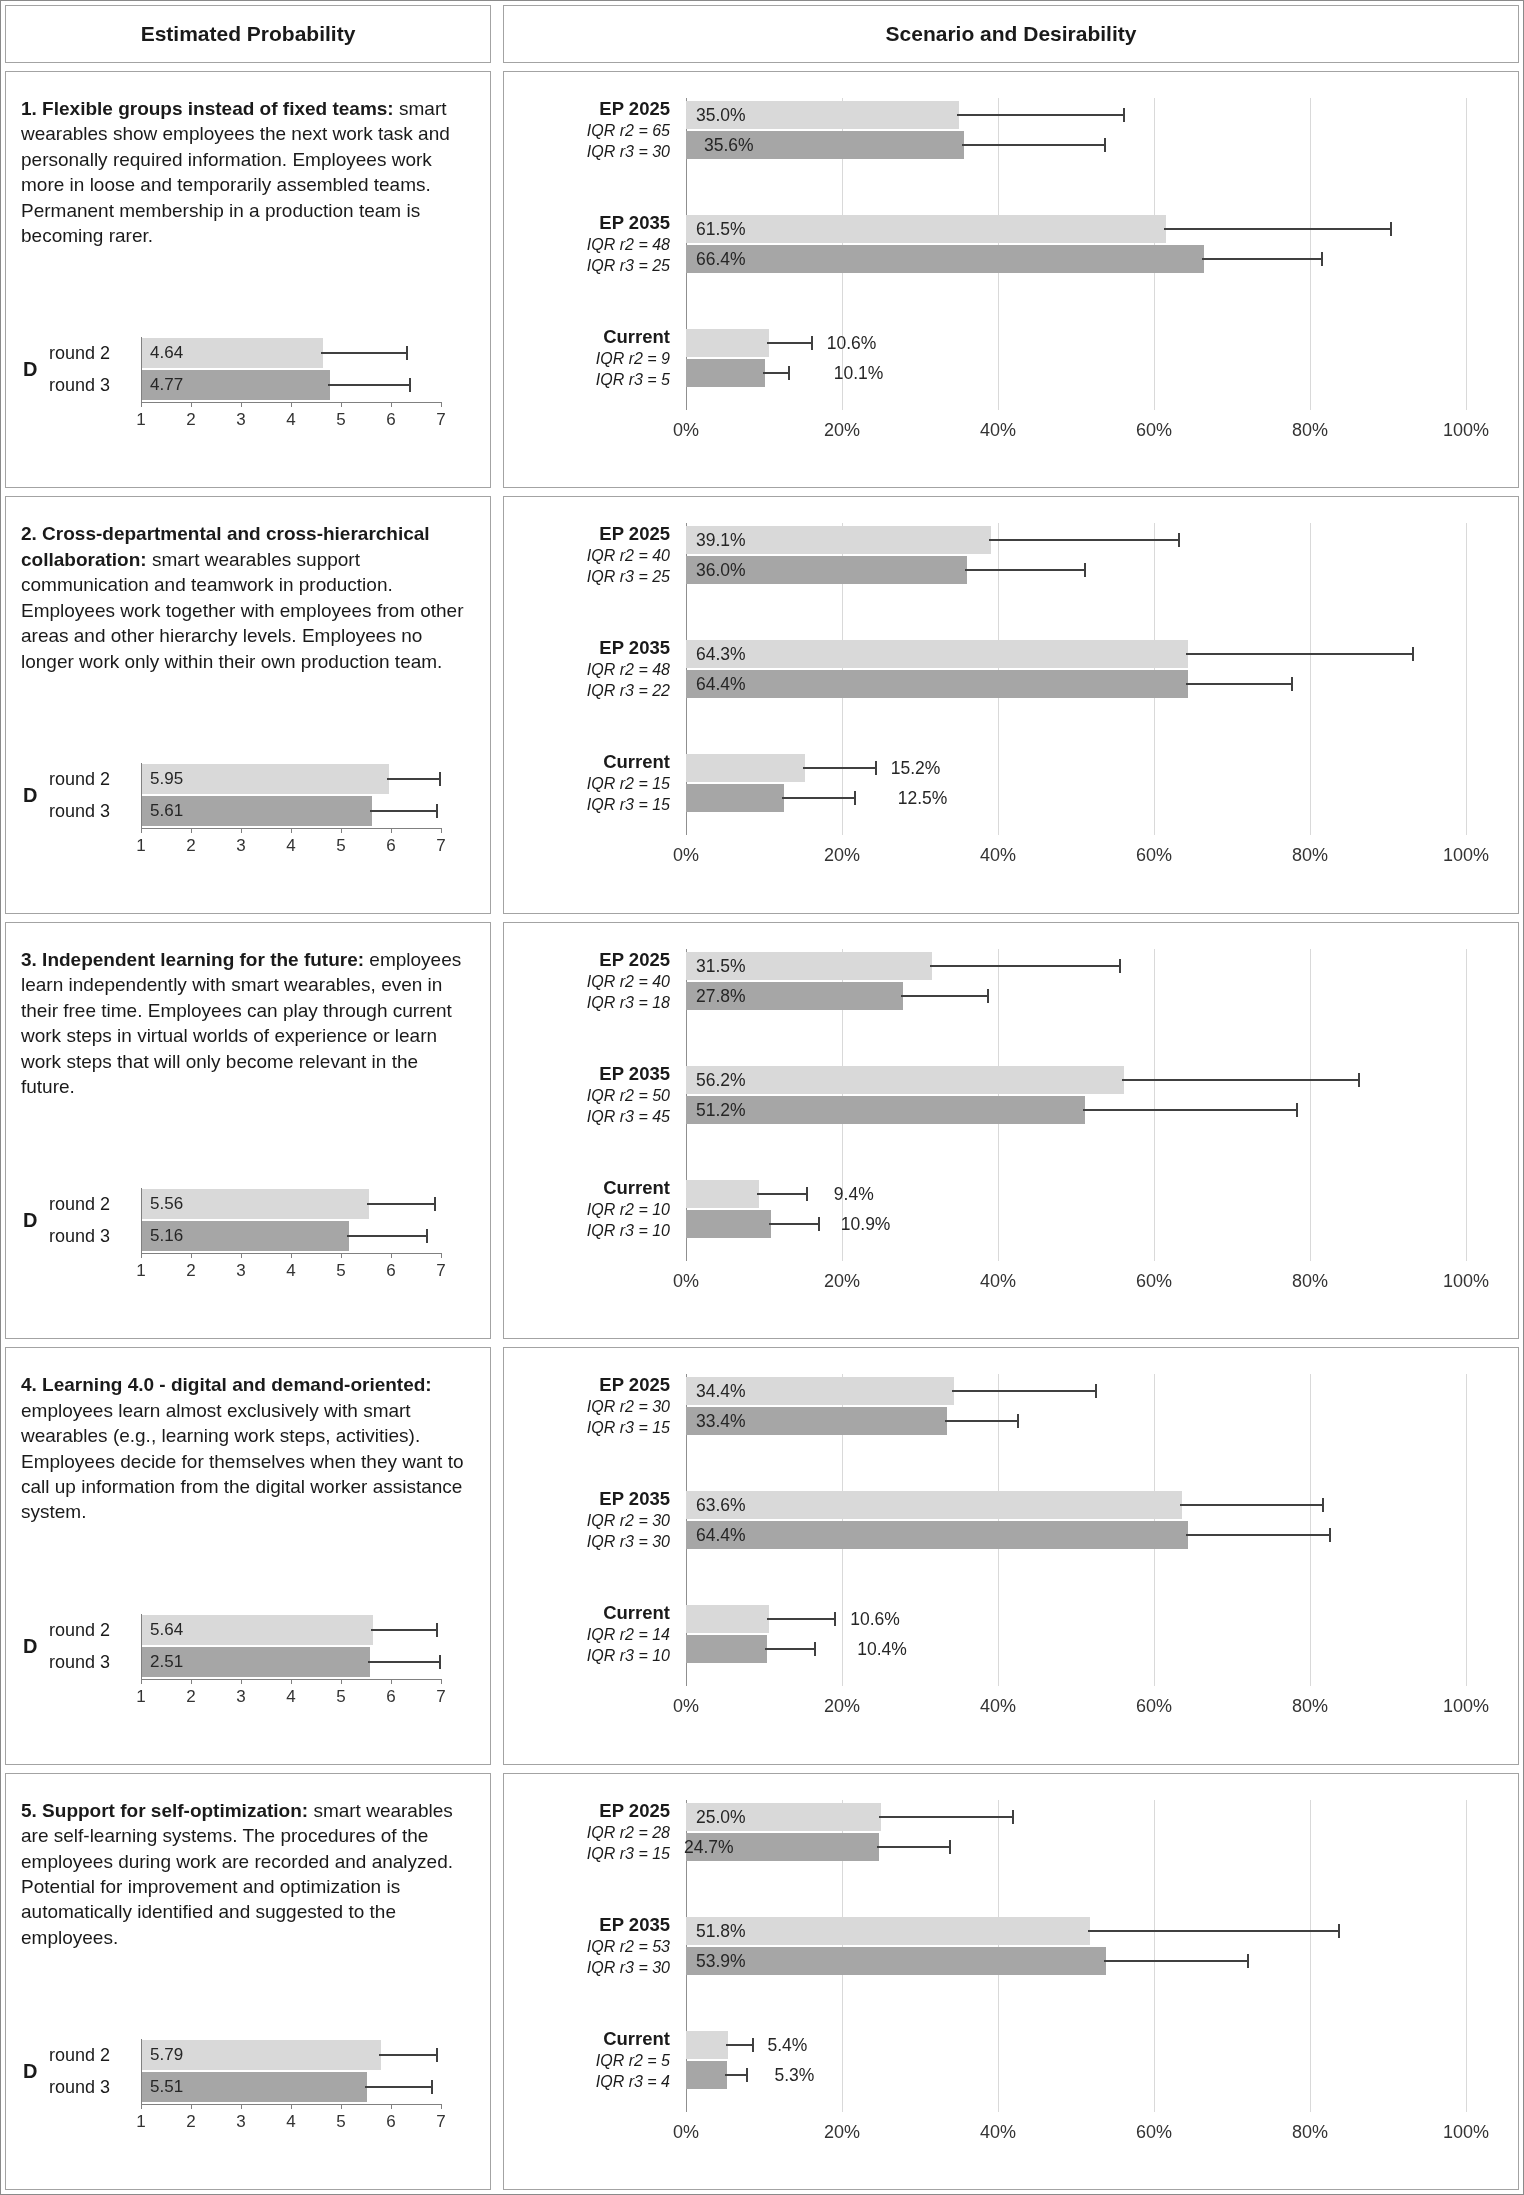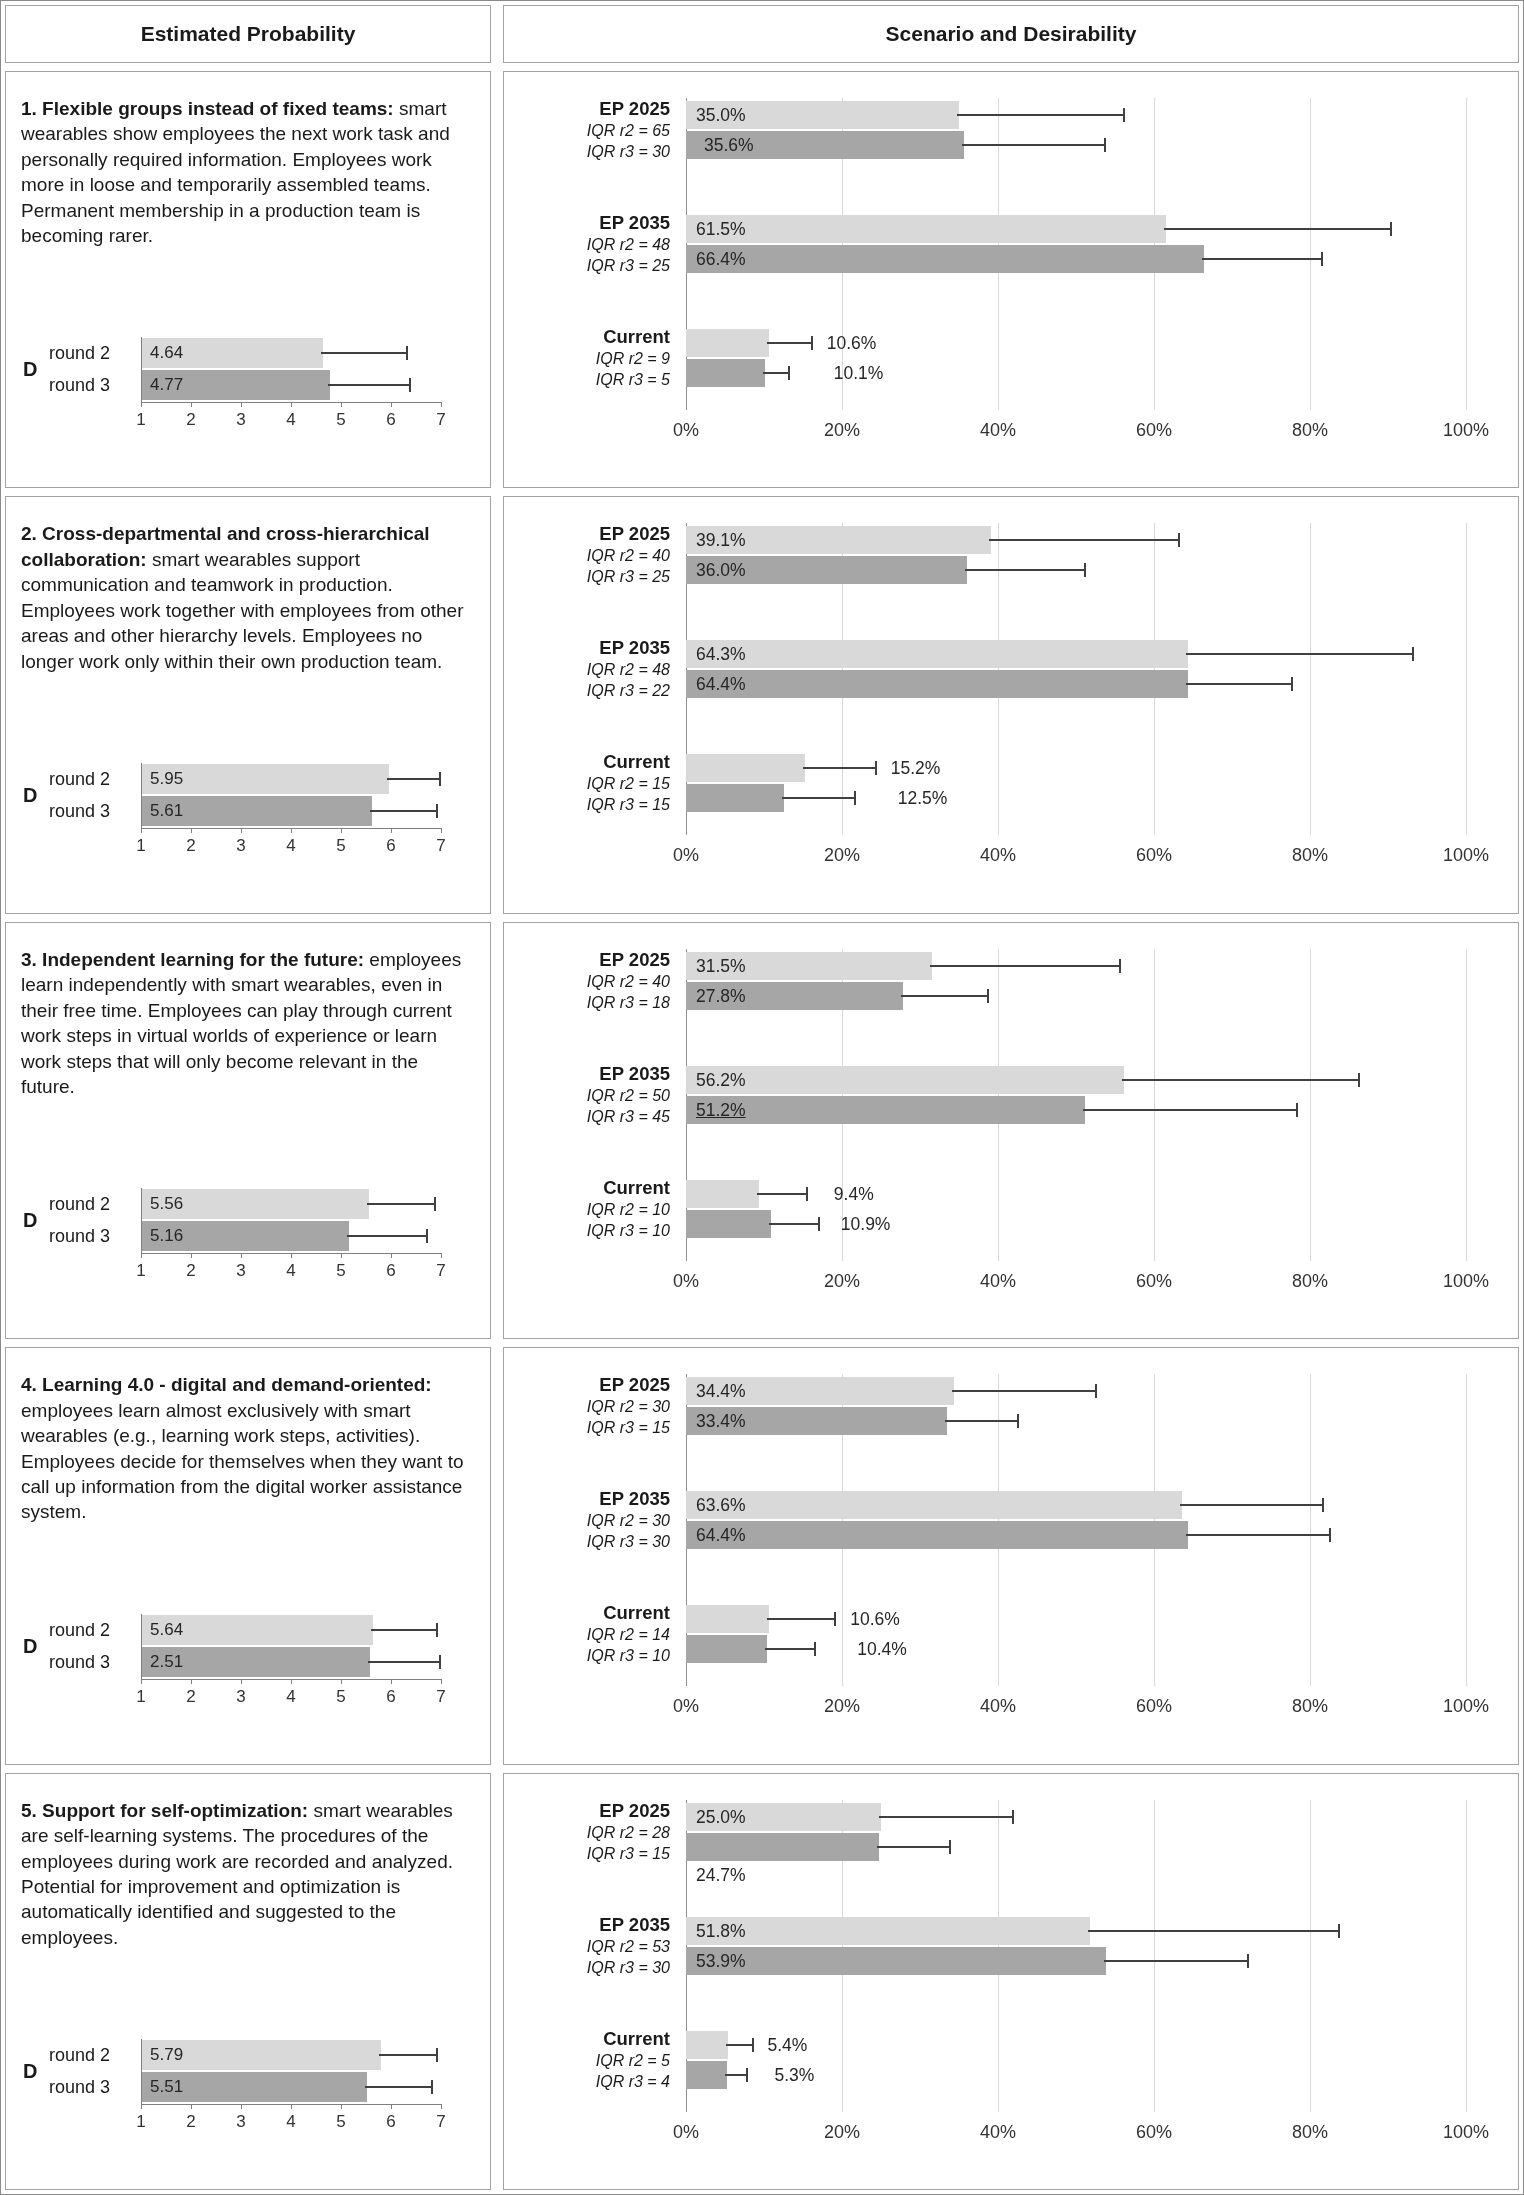--- a/index.html
+++ b/index.html
@@ -293,21 +293,21 @@
             <div class="p-iqr">IQR r2 = 50</div>
             <div class="p-iqr">IQR r3 = 45</div>
           </div>
           <div class="bar bar-light" style="left: 166px; top: 117px; width: 438.36px; height: 28px;"></div>
           <div class="whisker-line" style="left: 602.36px; top: 130px; width: 236px;"></div>
           <div class="whisker-cap" style="left: 838.36px; top: 124px;"></div>
           <div class="p-value" style="left: 176px; top: 121px;">56.2%</div>
           <div class="bar bar-dark" style="left: 166px; top: 147px; width: 399.36px; height: 28px;"></div>
           <div class="whisker-line" style="left: 563.36px; top: 160px; width: 212.6px;"></div>
           <div class="whisker-cap" style="left: 775.96px; top: 154px;"></div>
-          <div class="p-value" style="left: 176px; top: 151px; text-decoration: underline;">51.2%</div>
+          <div class="p-value" style="left: 176px; top: 151px;">51.2%</div>
           <div class="p-group-label" style="top: 228px;">
             <div class="p-group-title">Current</div>
             <div class="p-iqr">IQR r2 = 10</div>
             <div class="p-iqr">IQR r3 = 10</div>
           </div>
           <div class="bar bar-light" style="left: 166px; top: 231px; width: 73.32px; height: 28px;"></div>
           <div class="whisker-line" style="left: 237.32px; top: 244px; width: 48.8px;"></div>
           <div class="whisker-cap" style="left: 286.12px; top: 238px;"></div>
           <div class="bar bar-dark" style="left: 166px; top: 261px; width: 85.02px; height: 28px;"></div>
           <div class="whisker-line" style="left: 249.02px; top: 274px; width: 48.8px;"></div>
@@ -458,21 +458,21 @@
             <div class="p-iqr">IQR r2 = 28</div>
             <div class="p-iqr">IQR r3 = 15</div>
           </div>
           <div class="bar bar-light" style="left: 166px; top: 3px; width: 195px; height: 28px;"></div>
           <div class="whisker-line" style="left: 359px; top: 16px; width: 133.04px;"></div>
           <div class="whisker-cap" style="left: 492.04px; top: 10px;"></div>
           <div class="p-value" style="left: 176px; top: 7px;">25.0%</div>
           <div class="bar bar-dark" style="left: 166px; top: 33px; width: 192.66px; height: 28px;"></div>
           <div class="whisker-line" style="left: 356.66px; top: 46px; width: 72.2px;"></div>
           <div class="whisker-cap" style="left: 428.86px; top: 40px;"></div>
-          <div class="p-value" style="left: 176px; top: 37px; margin-top: 28px;">24.7%</div>
+          <div class="p-value" style="left: 164px; top: 37px;">24.7%</div>
           <div class="p-group-label" style="top: 114px;">
             <div class="p-group-title">EP 2035</div>
             <div class="p-iqr">IQR r2 = 53</div>
             <div class="p-iqr">IQR r3 = 30</div>
           </div>
           <div class="bar bar-light" style="left: 166px; top: 117px; width: 404.04px; height: 28px;"></div>
           <div class="whisker-line" style="left: 568.04px; top: 130px; width: 250.04px;"></div>
           <div class="whisker-cap" style="left: 818.08px; top: 124px;"></div>
           <div class="p-value" style="left: 176px; top: 121px;">51.8%</div>
           <div class="bar bar-dark" style="left: 166px; top: 147px; width: 420.42px; height: 28px;"></div>

